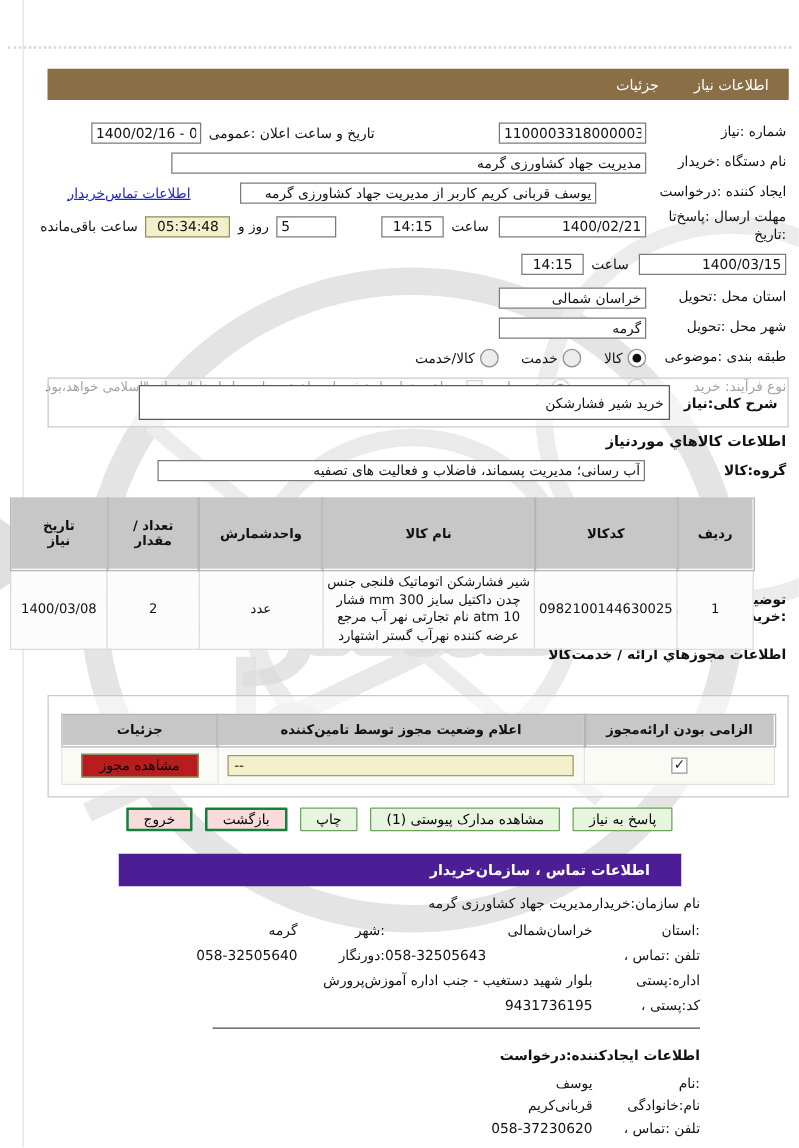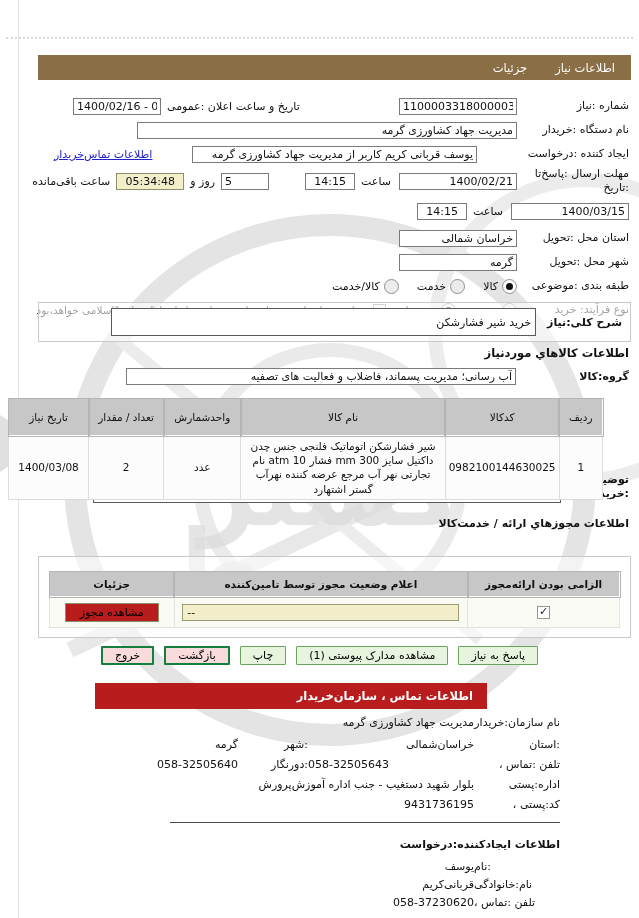--- a/index.html
+++ b/index.html
@@ -39,54 +39,54 @@
   .optlbl{margin:0 4px 0 18px;}
   
   .box1{position:absolute;top:302px;right:8px;left:38px;height:40px;border:1px solid #c9c9c9;
         display:flex;align-items:center;padding:0 8px;box-sizing:border-box;background:rgba(255,255,255,.6);}
   .blbl{font-weight:bold;width:86px;flex:none;}
   .area{border:1px solid #5a5a5a;background:#fff;text-align:right;padding:2px 4px;box-sizing:border-box;
         font-size:11px;overflow:hidden;}
   .sectitle{font-weight:bold;font-size:11.5px;}
   
   .gtable{position:absolute;top:398px;left:8px;right:36px;border-collapse:collapse;width:595px;z-index:2;}
-  .gtable th{background:#c7c7c7;border:1px solid #fdfdfd;outline:1px solid #b5b5b5;font-weight:400;
-             font-size:10.5px;height:24px;padding:6px;}
+  .gtable th{background:#c7c7c7;border:1px solid #fdfdfd;outline:1px solid #b5b5b5;font-weight:700;
+             font-size:10.5px;height:24px;padding:16px;}
   .gtable td{background:#fcfcfc;border:1px solid #dcdcdc;text-align:center;font-size:10.5px;
              padding:3px;height:56px;vertical-align:middle;}
   .namecell{line-height:1.35;}
   
   .box2{position:absolute;top:556px;right:8px;left:38px;height:82px;border:1px solid #c9c9c9;
         box-sizing:border-box;background:rgba(255,255,255,.55);}
   .ptable{border-collapse:collapse;width:calc(100% - 20px);margin:14px 10px 0 10px;}
   .ptable th{background:#c7c7c7;border:1px solid #fdfdfd;outline:1px solid #b5b5b5;font-weight:600;
              font-size:10.5px;height:20px;padding:2px;}
   .ptable td{background:#fbfbf6;border:1px solid #e2e2e2;text-align:center;height:26px;padding:2px;}
   .statusbox{background:#F3EFCB;border:1px solid #9a9a74;height:17px;line-height:16px;width:96%;
              margin:0 auto;text-align:left;padding:0 4px;box-sizing:border-box;direction:ltr;}
   .pbtn{background:#b91c1c;border:1px solid #8f8f6a;font-family:inherit;font-size:11px;height:19px;
         padding:0 14px;cursor:pointer;}
   
   .actions{position:absolute;top:646px;left:0;right:0;display:flex;justify-content:center;gap:10px;z-index:2;}
   .btn{height:19px;font-family:inherit;font-size:11px;padding:0 12px;cursor:pointer;border-radius:1px;}
   .btn.green{background:#E7F5DF;border:1px solid #6aa35a;}
   .btn.pink{background:#F9DBDB;border:2px solid #15803d;}
   
-  .bar2{position:absolute;top:683px;left:95px;width:392px;height:26px;background:#b91c1c;color:#fff;
-        font-size:11.5px;font-weight:600;line-height:26px;padding-right:14px;box-sizing:border-box;}
+  .bar2{position:absolute;top:683px;left:95px;width:450px;height:26px;background:#4c1d95;color:#fff;
+        font-size:11.5px;font-weight:600;line-height:26px;padding-right:25px;box-sizing:border-box;}
   .crow{position:absolute;right:79px;width:500px;display:flex;align-items:center;font-size:11px;}
   .cl{width:86px;flex:none;text-align:right;}
   .cv{width:166px;flex:none;text-align:right;}
   .cl2{width:70px;flex:none;text-align:right;}
   .cv2{width:96px;flex:none;text-align:right;}
   .cspan{width:340px;flex:none;text-align:right;}
   .divider{position:absolute;top:822px;left:170px;width:390px;border-top:1px solid #4a4a4a;}
   .crttl{position:absolute;top:838px;right:79px;font-weight:600;}
   .crrow{position:absolute;right:79px;width:420px;display:flex;align-items:center;}
-  .crl{width:86px;flex:none;text-align:left;}
+  .crl{width:86px;flex:none;text-align:right;}
   .crv{width:200px;flex:none;text-align:right;padding-left:110px;box-sizing:border-box;}
 </style>
 </head>
 <body>
 
 <svg id="watermark" width="639" height="918" viewBox="0 0 639 918">
   <circle cx="330" cy="480" r="255" fill="none" stroke="#e4e4e4" stroke-width="22"></circle>
   <circle cx="330" cy="480" r="130" fill="none" stroke="#eaeaea" stroke-width="14"></circle>
   <circle cx="585" cy="330" r="150" fill="none" stroke="#ececec" stroke-width="14"></circle>
   <line x1="70" y1="650" x2="575" y2="410" stroke="#e8e8e8" stroke-width="16"></line>

